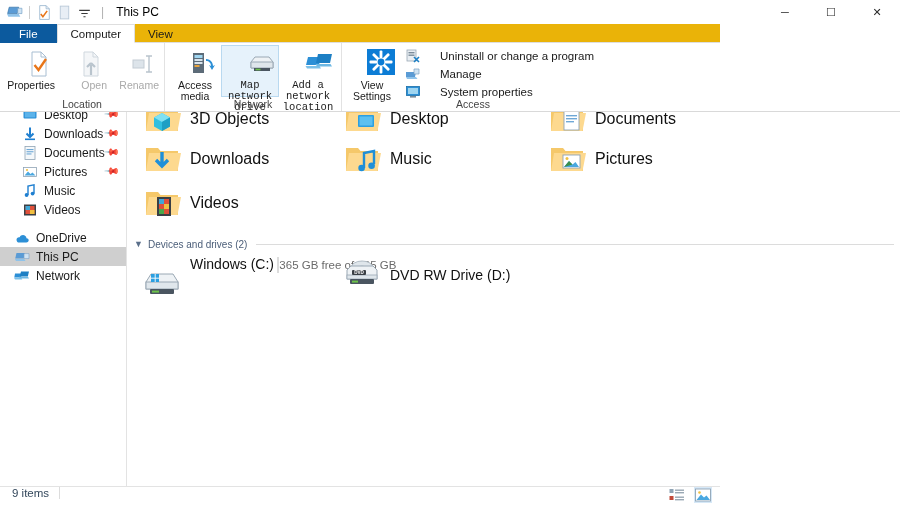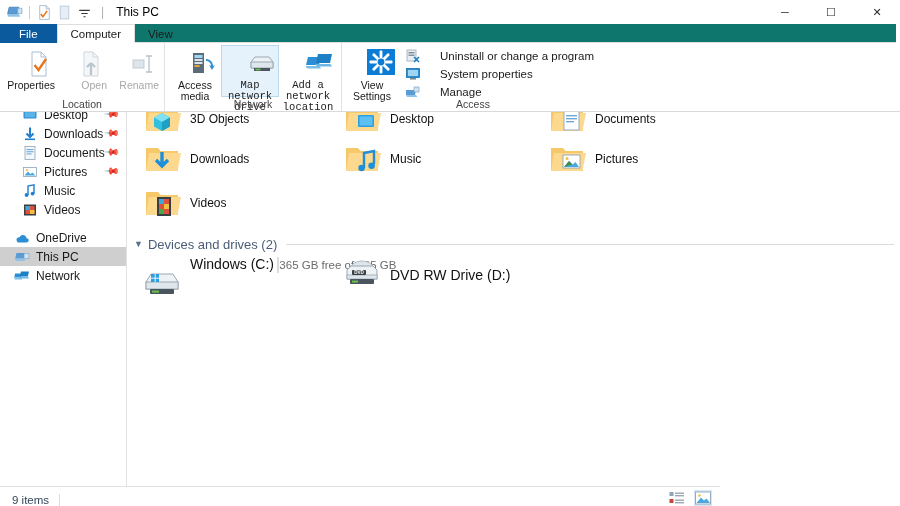--- a/index.html
+++ b/index.html
@@ -32,22 +32,22 @@
   .wincontrols {
     position: absolute; right: 0; top: 0; height: 24px; display: flex;
   }
   .wc {
     width: 46px; height: 24px; display: flex; align-items: center;
     justify-content: center; font-size: 11px; color: #2b2b2b;
   }
 
   
   .tabstrip {
-    position: absolute; left: 0; top: 24px; width: 896px; height: 19px;
-    background: #0f766e; display: flex; align-items: stretch;
+    position: absolute; left: 0; top: 24px; width: 720px; height: 19px;
+    background: #eab308; display: flex; align-items: stretch;
     border-bottom: 1px solid #dededE;
   }
   .tab {
     display: flex; align-items: center; justify-content: center;
     padding: 0 13px; font-size: 11.5px; color: #1a1a1a; height: 19px;
     white-space: nowrap;
   }
   .tab.file { background: #0c5a9e; color: #ffffff; padding: 0 19px; }
   .tab.active {
     background: #ffffff; border-left: 1px solid #dedede;
@@ -119,49 +119,49 @@
     position: absolute; left: 128px; top: 105px; right: 0; bottom: 20px;
     background: #ffffff; overflow: hidden;
   }
   .grid {
     position: relative; padding-top: 1px;
   }
   .tile {
     position: absolute; display: flex; align-items: center; height: 44px;
   }
   .tile-ico { width: 40px; height: 40px; position: relative; flex: 0 0 40px; }
-  .tile-lbl { font-size: 12px; color: #111; margin-left: 8px; white-space: nowrap; }
+  .tile-lbl { font-size: 16px; color: #111; margin-left: 8px; white-space: nowrap; }
 
   .section-head {
     position: absolute; left: 6px; right: 6px; height: 14px;
     display: flex; align-items: center; gap: 5px;
   }
   .chev { color: #5a6f8a; font-size: 9px; line-height: 9px; }
-  .section-title { font-size: 13px; color: #4a5d78; white-space: nowrap; }
+  .section-title { font-size: 10px; color: #4a5d78; white-space: nowrap; }
   .section-rule { flex: 1; height: 1px; background: #dcdcdc; margin-left: 4px; }
 
   .drive { position: absolute; display: flex; align-items: flex-start; }
   .drive-ico { width: 40px; height: 40px; position: relative; flex: 0 0 40px; margin-top: 6px; }
   .drive-info { margin-left: 8px; padding-top: 1px; }
   .drive-name { font-size: 14px; color: #111; white-space: nowrap; }
   .bar {
     width: 152px; height: 11px; background: #e6e6e6; border: 1px solid #dcdcdc;
     margin-top: 3px; position: relative; overflow: hidden;
   }
   .bar-fill { height: 100%; background: #1a9ee0; }
   .drive-sub { font-size: 11.5px; color: #6b6b6b; margin-top: 3px; white-space: nowrap; }
   .drive-simple { display: flex; align-items: center; }
   .drive-simple .drive-ico { margin-top: 0; }
   .drive-simple .drive-name { margin-left: 8px; }
 
   
   .statusbar {
     position: absolute; left: 0; bottom: 0; width: 720px; height: 20px;
     border-top: 1px solid #e3e3e3; background: #ffffff;
-    display: flex; align-items: flex-end;
+    display: flex; align-items: flex-start;
   }
   .status-text { font-size: 11.5px; color: #33475b; margin-left: 12px; }
   .status-sep { width: 1px; height: 12px; background: #dcdcdc; margin-left: 10px; }
   .view-btns {
     position: absolute; right: 8px; display: flex; align-items: center; gap: 8px;
   }
   .vbtn { width: 18px; height: 16px; position: relative; }
   .vbtn.sel { background: #d6e8f7; }
   svg { display: block; }
 </style>
@@ -319,36 +319,36 @@
                   <rect x="3.5" y="4" width="6" height="1.4" fill="#7b8b99"></rect>
                   <rect x="3.5" y="6.5" width="6" height="1.4" fill="#7b8b99"></rect>
                   <path d="M9 9l5 5M14 9l-5 5" stroke="#1c7fc4" stroke-width="1.6" fill="none"></path>
                 </svg>
               </span>
               <span>Uninstall or change a program</span>
             </div>
             <div class="rsmall">
               <span class="rsmall-ico">
                 <svg width="16" height="16" viewBox="0 0 16 16">
+                  <path d="M1 6h10l-1 5H1z" fill="#5a9bd5"></path>
+                  <path d="M1 11h10l1.5 2H2z" fill="#8fc3ea"></path>
+                  <path d="M9 3h5v5H9z" fill="#cfe3f3" stroke="#7ba0c2" stroke-width=".7"></path>
+                </svg>
+              </span>
+              <span>Manage</span>
+            </div>
+            <div class="rsmall">
+              <span class="rsmall-ico">
+                <svg width="16" height="16" viewBox="0 0 16 16">
                   <rect x="1.5" y="2.5" width="13" height="9" fill="#2c8fd6" stroke="#1a6fa8" stroke-width=".8"></rect>
                   <rect x="3" y="4" width="10" height="6" fill="#9fd5f0"></rect>
                   <rect x="5" y="12" width="6" height="1.6" fill="#7b8b99"></rect>
                 </svg>
               </span>
               <span>System properties</span>
-            </div>
-            <div class="rsmall">
-              <span class="rsmall-ico">
-                <svg width="16" height="16" viewBox="0 0 16 16">
-                  <path d="M1 6h10l-1 5H1z" fill="#5a9bd5"></path>
-                  <path d="M1 11h10l1.5 2H2z" fill="#8fc3ea"></path>
-                  <path d="M9 3h5v5H9z" fill="#cfe3f3" stroke="#7ba0c2" stroke-width=".7"></path>
-                </svg>
-              </span>
-              <span>Manage</span>
             </div>
           </div>
         </div>
         <div class="rgroup-label">Access</div>
       </div>
 
     </div>
 
   </div>
 

